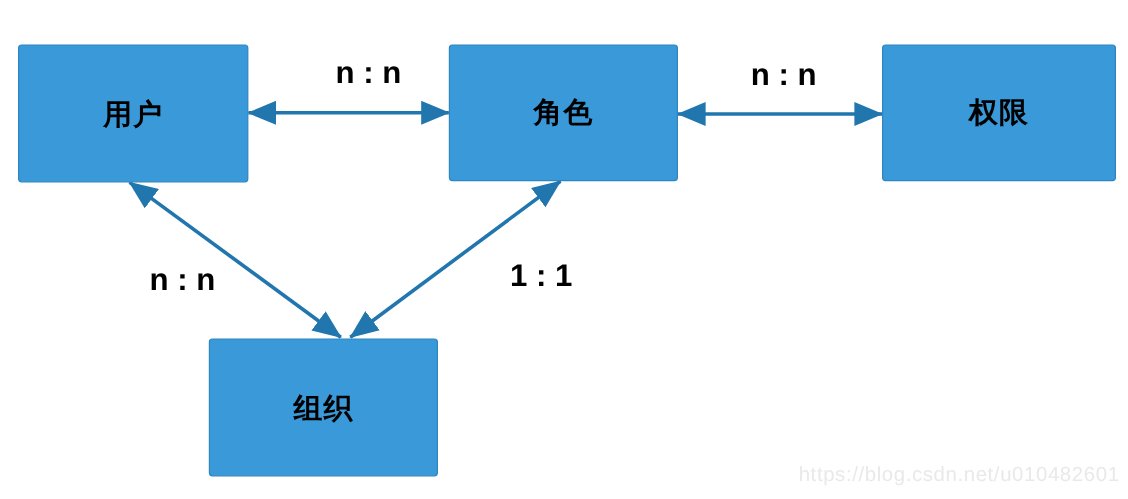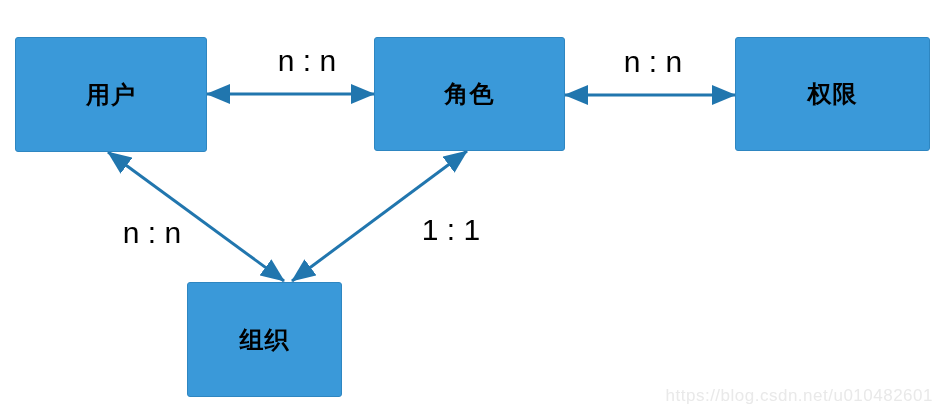--- a/index.html
+++ b/index.html
@@ -35,27 +35,27 @@
   .node-label {
     color: #000000;
     font-size: 24px;
     font-weight: bold;
     letter-spacing: 1px;
     white-space: nowrap;
   }
   .node-user        { left: 15px;  top: 37px;  width: 192px; height: 115px; }
   .node-role        { left: 374px; top: 37px;  width: 191px; height: 114px; }
   .node-permission  { left: 735px; top: 37px;  width: 195px; height: 114px; }
-  .node-organization{ left: 187px; top: 282px; width: 155px; height: 115px; }
+  .node-organization{ left: 174px; top: 282px; width: 191px; height: 115px; }
   .edge-label {
     position: absolute;
     transform: translate(-50%, -50%);
     color: #000000;
-    font-size: 30px;
-    font-weight: normal;
+    font-size: 26px;
+    font-weight: bold;
     white-space: nowrap;
   }
   .edge-label-1 { left: 307px; top: 61px;  }
   .edge-label-2 { left: 653px; top: 62px;  }
   .edge-label-3 { left: 152px; top: 233px; }
   .edge-label-4 { left: 451px; top: 230px; }
   .watermark {
     position: absolute;
     right: 7px;
     bottom: 10px;

